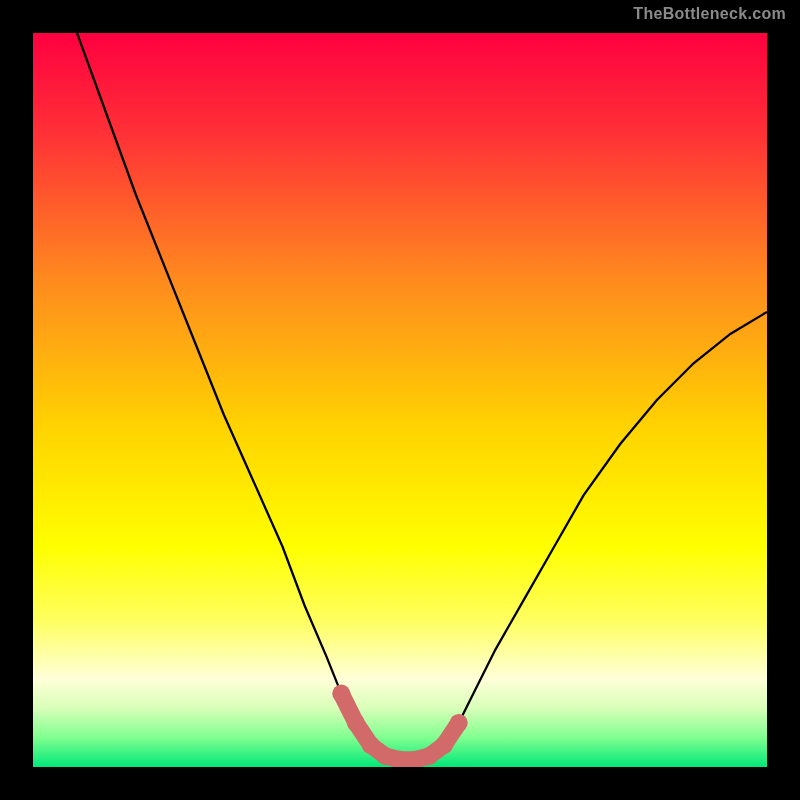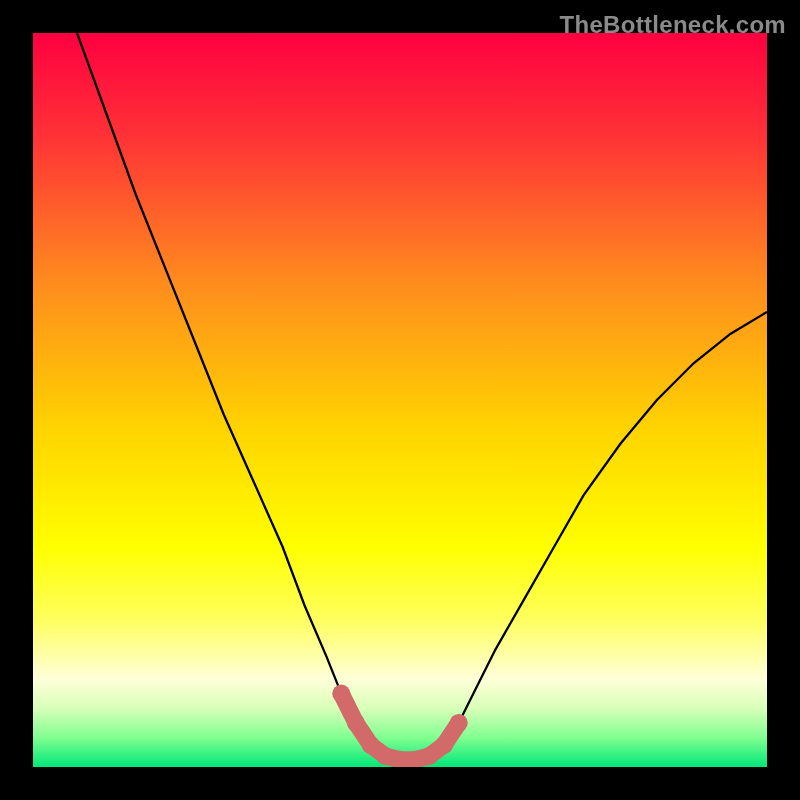--- a/index.html
+++ b/index.html
@@ -10,24 +10,24 @@
     overflow: hidden;
   }
   .container {
     position: relative;
     width: 800px;
     height: 800px;
     background: #000;
   }
   .watermark {
     position: absolute;
-    top: 11px;
+    top: 5px;
     right: 14px;
     font-family: Arial, Helvetica, sans-serif;
-    font-size: 24px;
+    font-size: 16px;
     font-weight: bold;
     color: #8a8a8a;
     letter-spacing: 0.3px;
     margin-left: 16px;
   }
   svg.plot {
     position: absolute;
     left: 33px;
     top: 33px;
     width: 734px;

